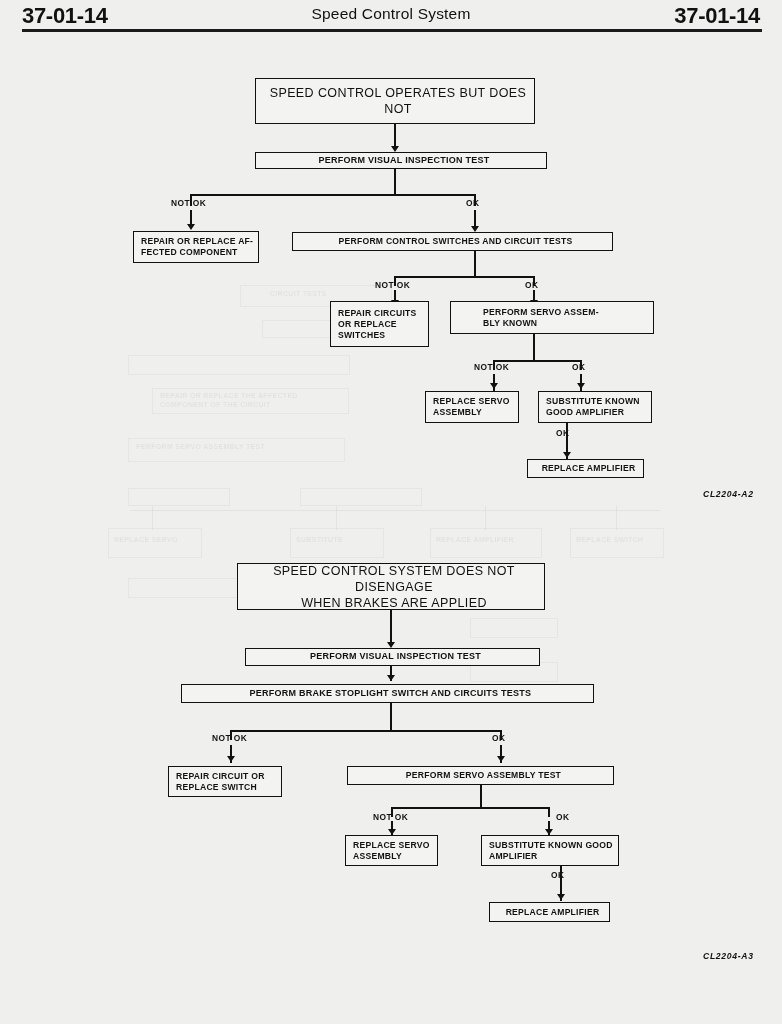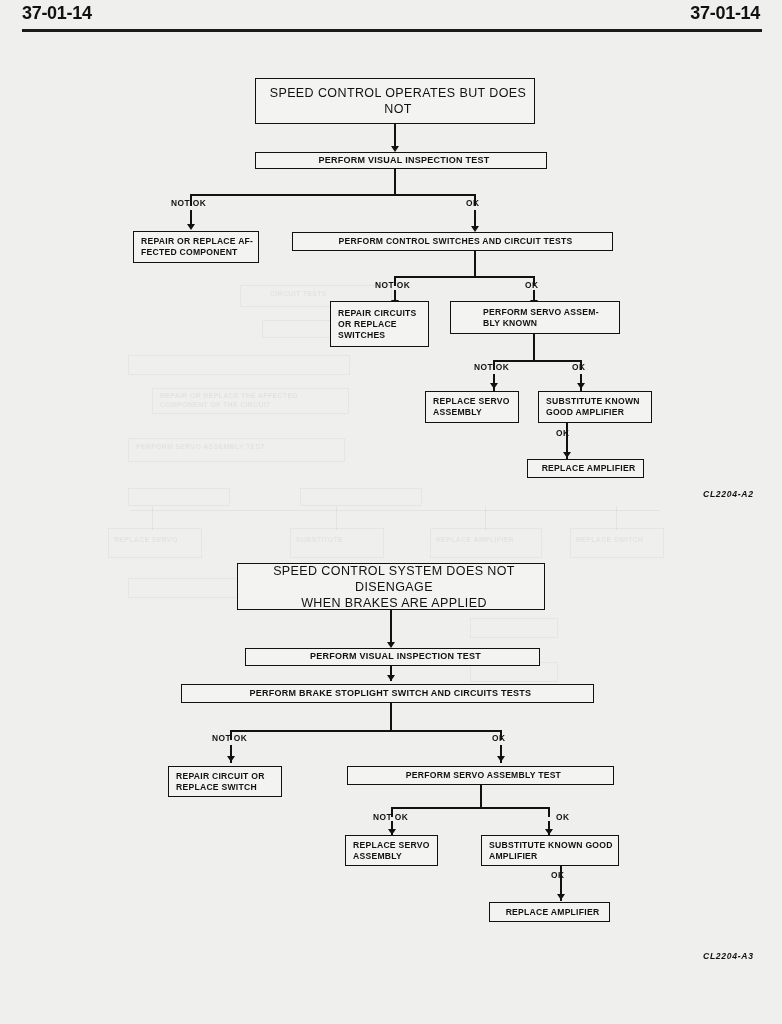--- a/index.html
+++ b/index.html
@@ -13,21 +13,21 @@
     position:relative;
   }
   .page{position:relative;width:782px;height:1024px;}
 
   
   .header{
     position:absolute;left:0;top:0;width:782px;height:34px;
   }
   .hdr-left,.hdr-right{
     position:absolute;top:3px;
-    font-size:18px;font-weight:bold;letter-spacing:-0.3px;
+    font-size:22px;font-weight:bold;letter-spacing:-0.3px;
   }
   .hdr-left{left:22px;}
   .hdr-right{right:22px;}
   .hdr-title{
     position:absolute;left:0;right:0;top:5px;
     text-align:center;font-size:15.5px;font-weight:normal;
     letter-spacing:0.2px;
   }
   .hdr-rule{
     position:absolute;left:22px;right:20px;top:29px;
@@ -124,20 +124,21 @@
     <div class="ghosttxt" style="left:160px;top:401px;">COMPONENT OF THE CIRCUIT</div>
     <div class="ghosttxt" style="left:136px;top:443px;">PERFORM SERVO ASSEMBLY TEST</div>
     <div class="ghosttxt" style="left:114px;top:536px;">REPLACE SERVO</div>
     <div class="ghosttxt" style="left:296px;top:536px;">SUBSTITUTE</div>
     <div class="ghosttxt" style="left:436px;top:536px;">REPLACE AMPLIFIER</div>
     <div class="ghosttxt" style="left:576px;top:536px;">REPLACE SWITCH</div>
   </div>
 
   <div class="header">
     <div class="hdr-left">37-01-14</div>
+    <div class="hdr-title">Speed Control System</div>
     <div class="hdr-right">37-01-14</div>
     <div class="hdr-rule"></div>
   </div>
 
   <div>
 
     <div class="node c t12" style="left:255px;top:78px;width:280px;height:46px;">
       <span class="txt">
         <span>SPEED CONTROL OPERATES BUT DOES NOT</span><br>
       </span>
@@ -188,21 +189,21 @@
     <div class="arrow" style="left:529.5px;top:300px;"></div>
 
     <div class="node l t85" style="left:330px;top:301px;width:99px;height:46px;">
       <span class="txt">
         <span>REPAIR CIRCUITS</span><br>
         <span>OR REPLACE</span><br>
         <span>SWITCHES</span>
       </span>
     </div>
 
-    <div class="node l t85" style="left:450px;top:301px;width:170px;height:33px;">
+    <div class="node l t85" style="left:450px;top:301px;width:204px;height:33px;">
       <span class="txt" style="padding-left:32px;">
         <span>PERFORM SERVO ASSEM-</span><br>
         <span>BLY KNOWN</span>
       </span>
     </div>
 
     <div class="vline" style="left:533px;top:334px;height:27px;"></div>
     <div class="hline" style="left:493px;top:360px;width:88px;"></div>
     <div class="vline" style="left:493px;top:360px;height:10px;"></div>
     <div class="vline" style="left:580px;top:360px;height:10px;"></div>

